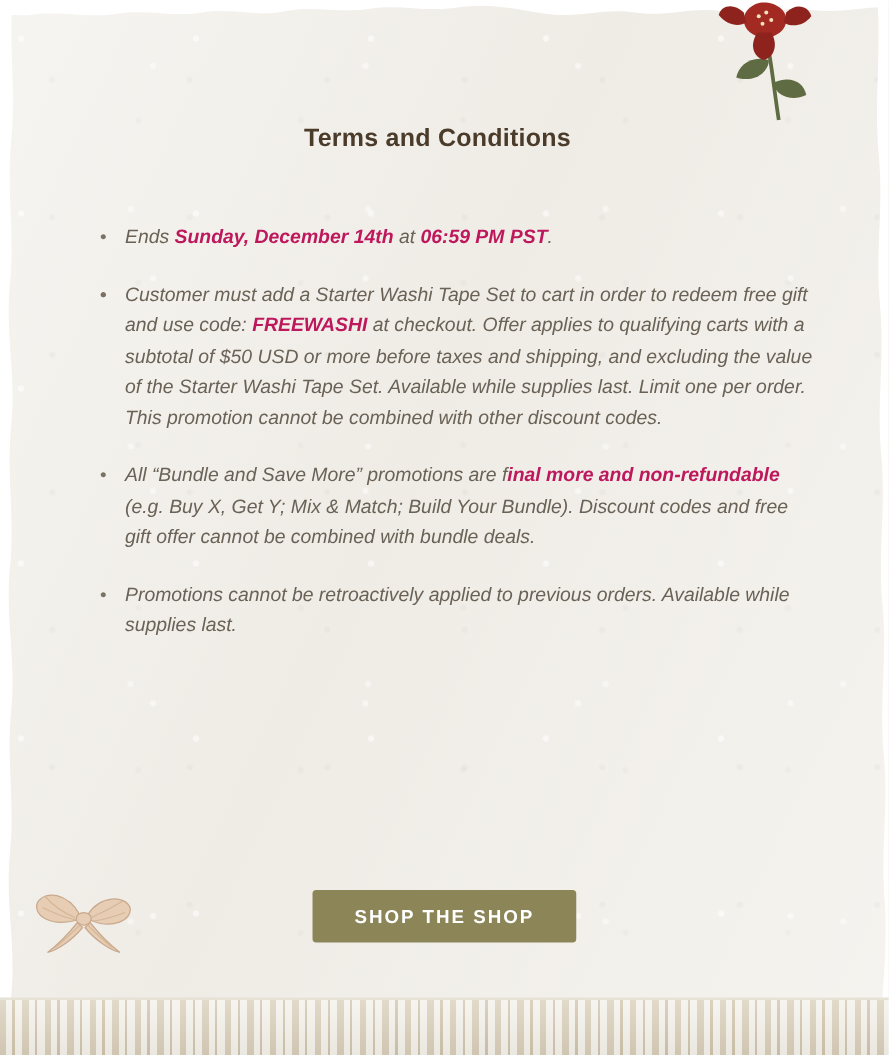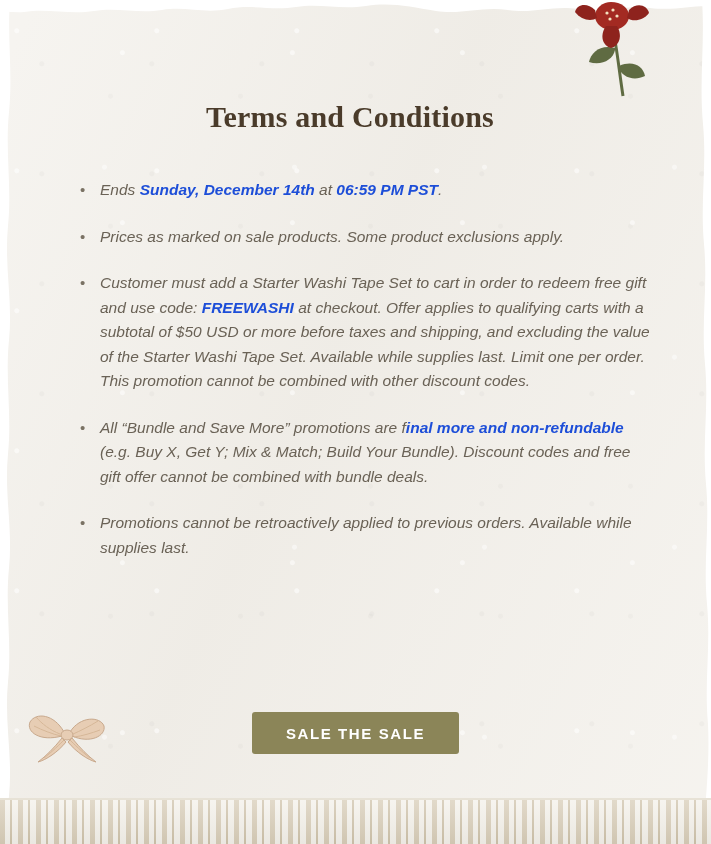--- a/index.html
+++ b/index.html
@@ -82,22 +82,22 @@
     inset: 0;
     background: linear-gradient(180deg, rgba(255,255,255,0.25), rgba(0,0,0,0.04));
   }
 
   .title {
     position: absolute;
     top: 100px;
     left: 0;
     width: 700px;
     text-align: center;
-    font-family: Liberation Serif, serif;
-    font-size: 30px;
+    font-family: Liberation Sans, sans-serif;
+    font-size: 20px;
     font-weight: 700;
     color: #4a3b2a;
     letter-spacing: 0.2px;
   }
 
   .terms-list {
     position: absolute;
     top: 178px;
     left: 78px;
     width: 576px;
@@ -116,21 +116,21 @@
     position: absolute;
     left: 2px;
     top: 0px;
     font-style: normal;
     font-size: 15px;
     color: #7a7264;
     line-height: 24.5px;
   }
   .term-item b {
     font-weight: 700;
-    color: #1d4ed8;
+    color: #be185d;
     margin-top: 48px;
   }
 
   .cta-wrap {
     position: absolute;
     left: 0;
     top: 712px;
     width: 711px;
     text-align: center;
   }
@@ -200,38 +200,37 @@
 
   <div class="title">Terms and Conditions</div>
 
   <div class="terms-list">
     <div class="term-item">
       <span class="bullet">•</span>
       <span class="term-text">Ends <b>Sunday, December 14th</b> at <b>06:59 PM PST</b>.</span>
     </div>
     <div class="term-item">
       <span class="bullet">•</span>
-      <span class="term-text">Prices as marked on sale products. Some product exclusions apply.</span>
     </div>
     <div class="term-item">
       <span class="bullet">•</span>
       <span class="term-text">Customer must add a Starter Washi Tape Set to cart in order to redeem free gift and use code: <b>FREEWASHI</b> at checkout. Offer applies to qualifying carts with a subtotal of $50 USD or more before taxes and shipping, and excluding the value of the Starter Washi Tape Set. Available while supplies last. Limit one per order. This promotion cannot be combined with other discount codes.</span>
     </div>
     <div class="term-item">
       <span class="bullet">•</span>
       <span class="term-text">All “Bundle and Save More” promotions are f<b>inal more and non-refundable</b> (e.g. Buy X, Get Y; Mix &amp; Match; Build Your Bundle). Discount codes and free gift offer cannot be combined with bundle deals.</span>
     </div>
     <div class="term-item">
       <span class="bullet">•</span>
       <span class="term-text">Promotions cannot be retroactively applied to previous orders. Available while supplies last.</span>
     </div>
   </div>
 
   <div class="cta-wrap">
-    <button class="cta-button">SALE THE SALE</button>
+    <button class="cta-button">SHOP THE SHOP</button>
   </div>
 
   <svg class="bow" viewBox="0 0 86 66">
     <g stroke="#c8a98d" stroke-width="1" fill="#e7cdb4">
       <path d="M40 30 C30 12 12 10 6 20 C2 30 16 40 38 34 Z"></path>
       <path d="M46 30 C56 14 76 14 80 24 C82 34 66 42 48 34 Z"></path>
       <path d="M38 36 C30 46 22 54 14 60 C22 58 34 50 42 40 Z"></path>
       <path d="M48 36 C56 46 64 54 72 60 C64 58 52 50 44 40 Z"></path>
       <ellipse cx="43" cy="33" rx="6" ry="5"></ellipse>
     </g>

